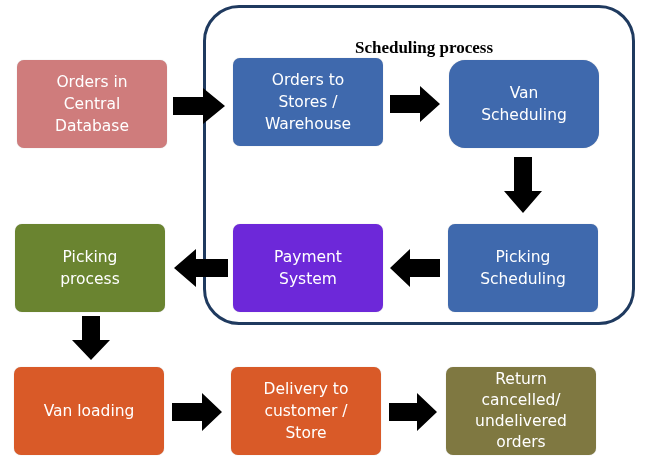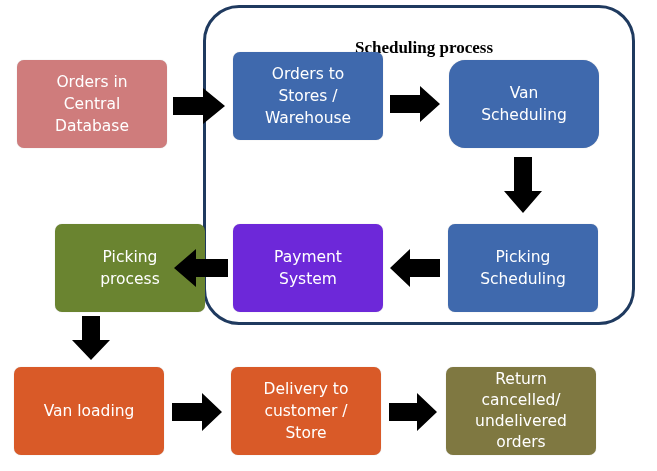--- a/index.html
+++ b/index.html
@@ -29,38 +29,38 @@
 
 <div class="frame" style="border-color: rgb(31, 58, 95);">
   <div class="frame-title">Scheduling process</div>
 </div>
 
 <div class="box" style="left: 17px; top: 60px; background: rgb(207, 124, 124);">
   <span>Orders in
 Central
 Database</span>
 </div>
-<div class="box" style="left: 233px; top: 52px; background: rgb(63, 105, 173);">
+<div class="box" style="left: 233px; top: 58px; background: rgb(63, 105, 173);">
   <span>Orders to
 Stores /
 Warehouse</span>
 </div>
 <div class="box" style="left: 449px; top: 60px; background: rgb(63, 105, 173); border-radius: 16px;">
   <span>Van Scheduling</span>
 </div>
 
 <div class="box" style="left: 448px; top: 224px; background: rgb(63, 105, 173);">
   <span>Picking
 Scheduling</span>
 </div>
 <div class="box" style="left: 233px; top: 224px; background: #6d28d9;">
   <span>Payment
 System</span>
 </div>
-<div class="box" style="left: 15px; top: 224px; background: rgb(106, 132, 48); margin-left: 40px;">
+<div class="box" style="left: 15px; top: 224px; background: rgb(106, 132, 48);">
   <span>Picking process</span>
 </div>
 
 <div class="box" style="left: 14px; top: 367px; background: rgb(217, 90, 40);">
   <span>Van loading</span>
 </div>
 <div class="box" style="left: 231px; top: 367px; background: rgb(217, 90, 40);">
   <span>Delivery to
 customer /
 Store</span>

